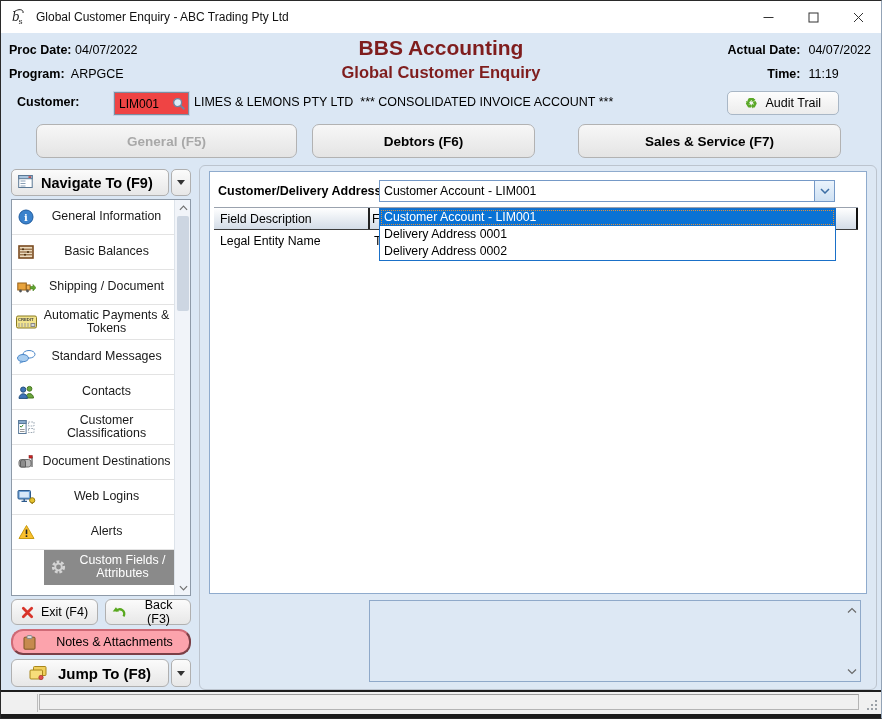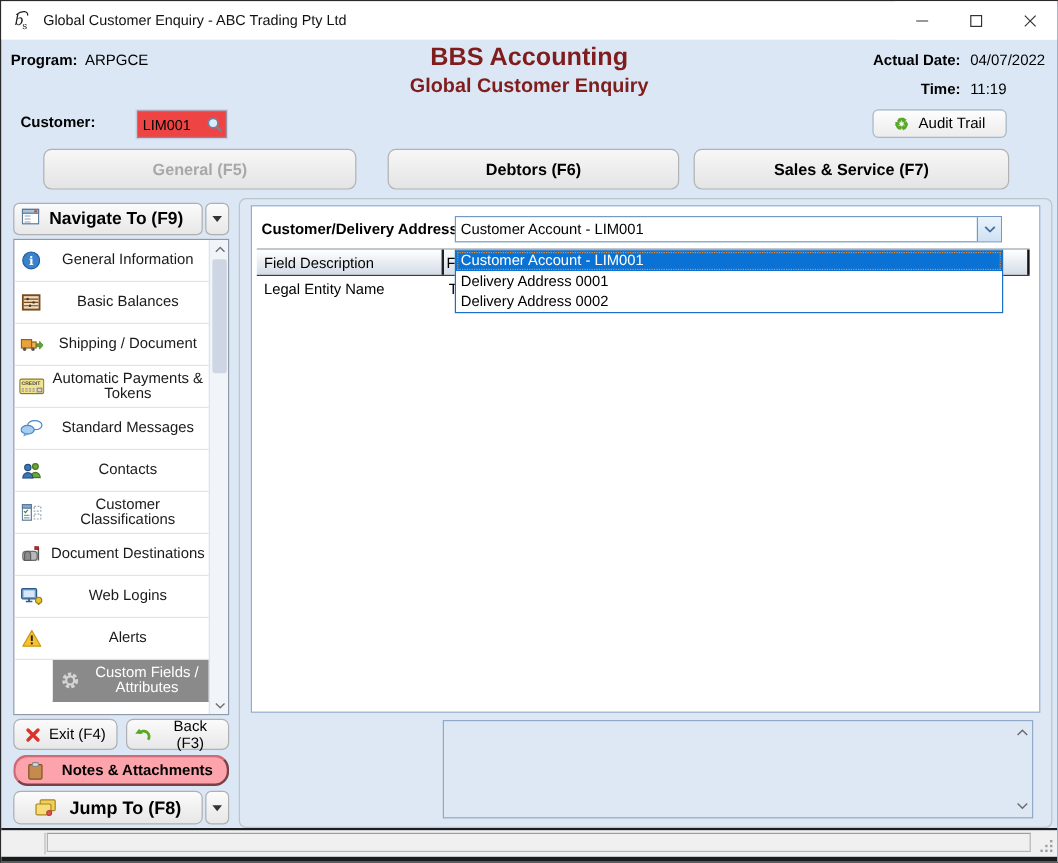--- a/index.html
+++ b/index.html
@@ -29,40 +29,40 @@
   .customer-label{position:absolute;left:16px;top:6px;font-size:12.5px;font-weight:bold;}
   .customer-input{position:absolute;left:113px;top:3px;width:75px;height:23px;background:#ef4444;border:1px solid #7d8da0;outline:1px solid #c4d4e6;display:flex;align-items:center;}
   .customer-input .code{flex:1;font-size:12px;padding-left:4px;}
   .customer-input .mag{margin-right:2px;display:flex;}
   .customer-name{position:absolute;left:193px;top:6px;font-size:12.5px;}
   .audit-btn{position:absolute;right:42px;top:2px;width:112px;height:24px;border:1px solid #a9b7c6;border-radius:5px;background:linear-gradient(#fdfdfd,#ececec);display:flex;align-items:center;justify-content:center;gap:8px;font-size:12.5px;}
   .audit-btn .recycle{color:#5aa827;font-weight:bold;font-size:14px;line-height:14px;}
   
   .tab-btn{position:absolute;top:123px;height:34px;border:1px solid #b2b2b2;border-radius:7px;background:linear-gradient(#f7f7f7,#e4e4e4);font-size:13.5px;font-weight:bold;color:#000;display:flex;align-items:center;justify-content:center;font-family:"Liberation Sans",sans-serif;}
   .tab-general{left:35px;width:261px;color:#a8a8a8;}
-  .tab-debtors{left:322px;width:243px;}
+  .tab-debtors{left:311px;width:223px;}
   .tab-sales{left:577px;width:263px;}
   
   .nav-header{position:absolute;left:10px;top:168px;width:158px;height:27px;border:1px solid #b0b0b0;border-radius:5px;background:linear-gradient(#fbfbfb,#e7e7e7);display:flex;align-items:center;gap:8px;padding-left:6px;font-size:14.5px;font-weight:bold;}
   .nav-header-arrow{position:absolute;left:170px;top:168px;width:20px;height:27px;border:1px solid #b0b0b0;border-radius:5px;background:linear-gradient(#fbfbfb,#e7e7e7);display:flex;align-items:center;justify-content:center;}
   .tri-down{width:0;height:0;border-left:4px solid transparent;border-right:4px solid transparent;border-top:5px solid #333;}
   .nav-list{position:absolute;left:10px;top:198px;width:180px;height:397px;background:#fff;border:1px solid #8e9aa8;}
   .nav-scroll{position:absolute;top:0;right:0;bottom:0;width:16px;background:#f1f4f9;border-left:1px solid #dde3ea;}
   .nav-scroll .arr{position:absolute;left:0;width:16px;height:15px;display:flex;align-items:center;justify-content:center;}
   .nav-scroll .up{top:0;} .nav-scroll .down{bottom:0;}
   .nav-scroll .thumb{position:absolute;left:2px;top:16px;width:12px;height:95px;background:#cdd6e2;border-radius:2px;}
   .nav-items{position:absolute;left:0;top:0;right:16px;bottom:0;}
   .nav-item{position:relative;height:35px;border-bottom:1px solid #e3e3e3;display:flex;align-items:center;justify-content:center;padding-left:27px;text-align:center;font-size:12.4px;color:#1a1a1a;line-height:13.5px;}
   .nav-item .nicon{position:absolute;left:3px;top:50%;transform:translateY(-50%);width:22px;display:flex;justify-content:center;}
   .nav-item.selected{background:#8a8a8a;color:#fff;border-bottom-color:#8a8a8a;margin-left:32px;}
   
   .side-btn{position:absolute;border:1px solid #b0b0b0;border-radius:6px;background:linear-gradient(#fbfbfb,#e7e7e7);display:flex;align-items:center;justify-content:center;gap:7px;font-size:12.5px;}
   .exit-btn{left:10px;top:598px;width:87px;height:26px;}
   .back-btn{left:104px;top:598px;width:86px;height:26px;}
-  .notes-btn{left:10px;top:628px;width:180px;height:26px;background:#fca3ac;border-color:#cf6a76;border-radius:12px;position:absolute;display:flex;align-items:center;gap:10px;font-size:12.5px;padding-left:10px;font-weight:bold;}
+  .notes-btn{left:10px;top:628px;width:180px;height:26px;background:#fca3ac;border-color:#cf6a76;border-radius:12px;position:absolute;display:flex;align-items:center;gap:10px;font-size:12.5px;padding-left:10px;}
   .jump-btn{left:10px;top:658px;width:158px;height:28px;font-size:15px;font-weight:bold;gap:10px;}
   .jump-arrow{position:absolute;left:170px;top:658px;width:20px;height:28px;border:1px solid #b0b0b0;border-radius:5px;background:linear-gradient(#fbfbfb,#e7e7e7);display:flex;align-items:center;justify-content:center;}
   
   .outer-panel{position:absolute;left:198px;top:164px;width:678px;height:525px;border:1px solid #bcc4ce;border-radius:6px;background:#dde8f4;}
   .main-panel{position:absolute;left:208px;top:170px;width:658px;height:423px;background:#fff;border:1px solid #8fabcd;}
   .addr-label{position:absolute;left:8px;top:12px;font-size:12.5px;font-weight:bold;}
   .combo{position:absolute;left:169px;top:8px;width:456px;height:22px;background:#fff;border:1px solid #7599c7;display:flex;align-items:center;}
   .combo .val{flex:1;font-size:12.3px;padding-left:4px;}
   .combo .cbtn{width:20px;height:100%;border-left:1px solid #7599c7;background:linear-gradient(#eaf3fc,#cfe1f3);display:flex;align-items:center;justify-content:center;}
   .thead{position:absolute;left:4px;top:35px;height:23px;background:linear-gradient(#ffffff,#d3dce7);border-top:1px solid #9aa2ae;border-bottom:1px solid #3c3c3c;display:flex;width:644px;}
@@ -115,20 +115,21 @@
       <button class="win-btn">
         <svg width="11" height="11" viewBox="0 0 11 11">
             <path d="M1 1 L10 10 M10 1 L1 10" stroke="#333" stroke-width="1"></path>
           </svg>
       </button>
     </div>
   </div>
 
   <div class="header">
     <div class="hleft">
+      <div><b>Proc Date:</b> <span>04/07/2022</span></div>
       <div><b>Program:</b>&nbsp; <span>ARPGCE</span></div>
     </div>
     <div class="hcenter">
       <div class="app-title">BBS Accounting</div>
       <div class="screen-title">Global Customer Enquiry</div>
     </div>
     <div class="hright">
       <span class="lbl">Actual Date:</span>
       <span>04/07/2022</span>
       <span class="lbl">Time:</span>
@@ -140,20 +141,23 @@
     <span class="customer-label">Customer:</span>
     <div class="customer-input">
       <span class="code">LIM001</span>
       <span class="mag">
         <svg width="14" height="14" viewBox="0 0 14 14">
             <circle cx="5.6" cy="5.6" r="4" fill="#dcebf8" stroke="#6e85a0" stroke-width="1.4"></circle>
             <line x1="8.6" y1="8.6" x2="12.3" y2="12.3" stroke="#6e85a0" stroke-width="2"></line>
           </svg>
       </span>
     </div>
+    <span class="customer-name">
+      <span>LIMES &amp; LEMONS PTY LTD</span>&nbsp;&nbsp;<span>*** CONSOLIDATED INVOICE ACCOUNT ***</span>
+    </span>
     <button class="audit-btn">
       <span class="recycle">♻</span>
       <span>Audit Trail</span>
     </button>
   </div>
 
   <button class="tab-btn tab-general">General (F5)</button>
   <button class="tab-btn tab-debtors">Debtors (F6)</button>
   <button class="tab-btn tab-sales">Sales &amp; Service (F7)</button>
 

